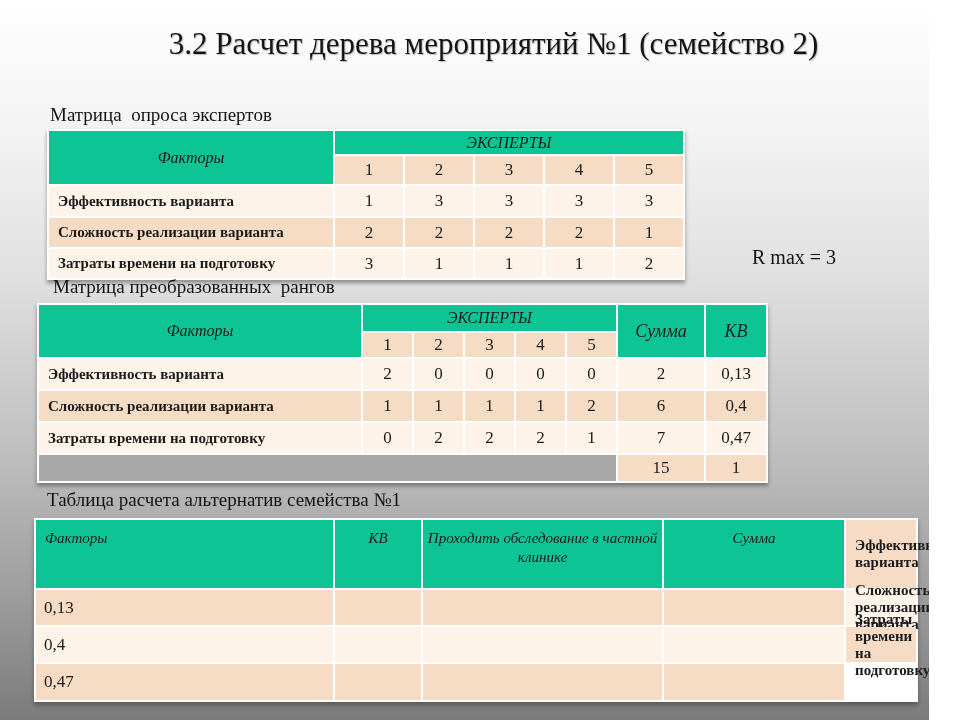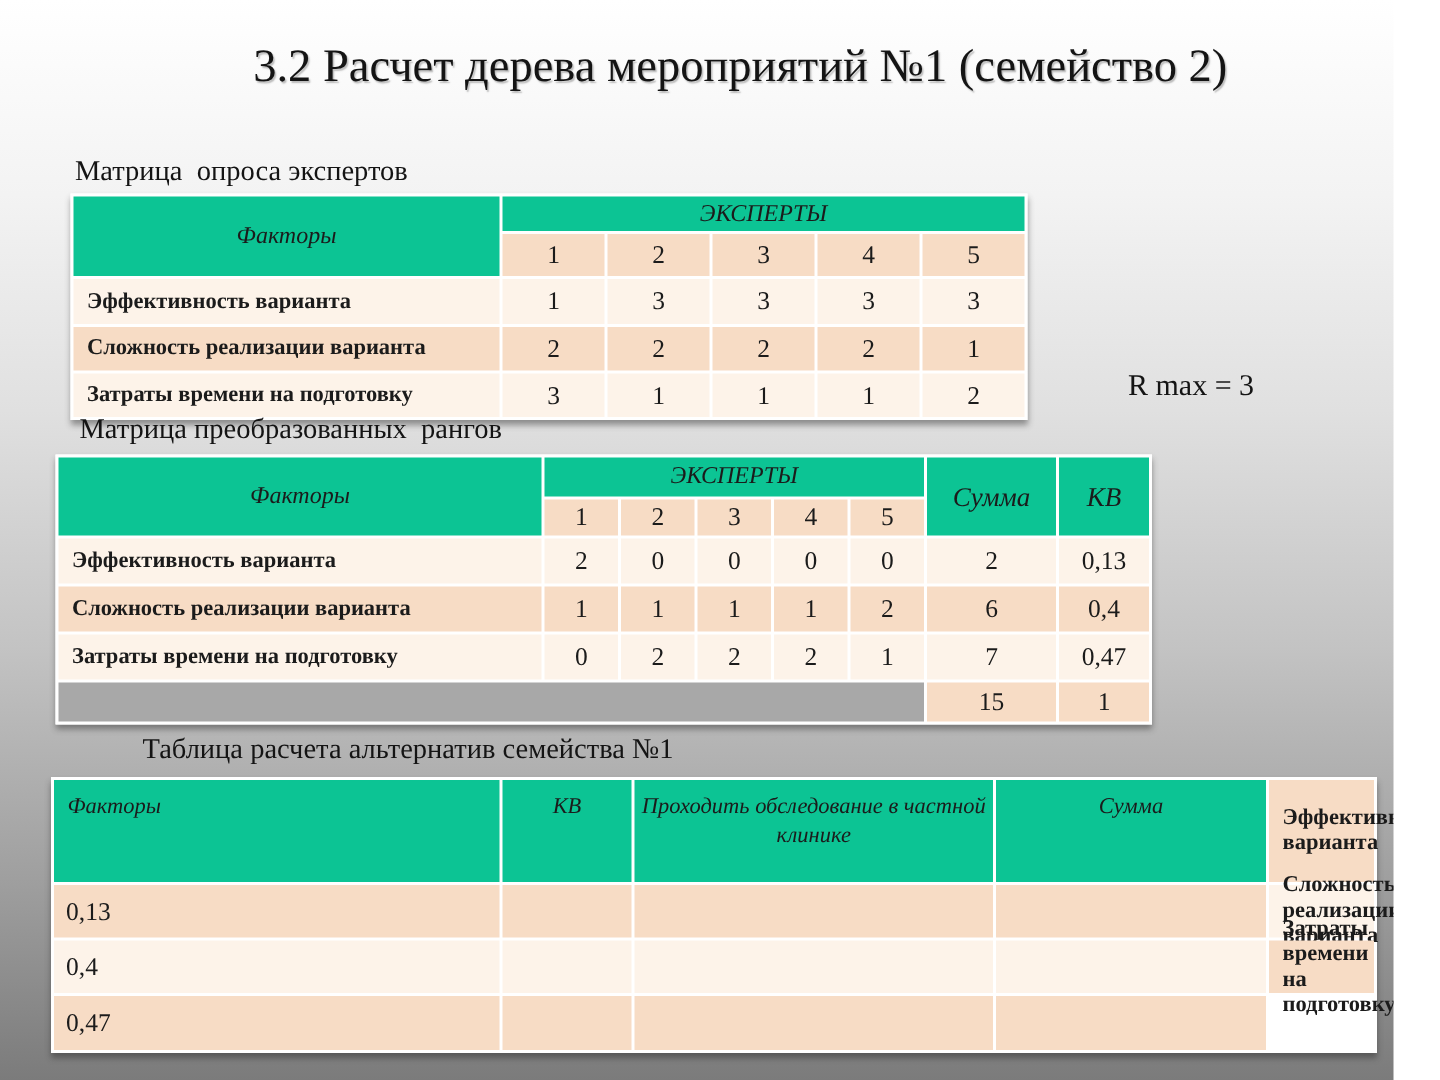--- a/index.html
+++ b/index.html
@@ -14,21 +14,21 @@
   .title{
     position:absolute;left:58px;right:0;top:26px;
     text-align:center;font-size:31px;line-height:36px;color:#141414;
     text-shadow:1px 1px 1px rgba(110,110,110,0.45);
   }
   .tbl-caption{
     position:absolute;font-size:19px;color:#141414;white-space:pre;
   }
   .cap1{left:50px;top:104px;}
   .cap2{left:53px;top:276px;}
-  .cap3{left:47px;top:489px;margin-left:48px;}
+  .cap3{left:47px;top:489px;}
   .rmax{position:absolute;left:752px;top:246px;font-size:20px;color:#141414;}
   .tbl{
     position:absolute;display:grid;gap:2px;
     background:#ffffff;border:2px solid #ffffff;
     box-shadow:0 3px 4px rgba(40,40,40,0.45);
   }
   .tbl1{left:47px;top:129px;grid-template-columns:284px 68px 68px 68px 68px 68px;grid-template-rows:23px 28px 30px 29px 29px;}
   .tbl2{left:37px;top:303px;grid-template-columns:322px 49px 49px 49px 49px 49px 86px 60px;grid-template-rows:26px 24px 30px 30px 30px 26px;}
   .tbl3{left:34px;top:518px;grid-template-columns:297px 86px 239px 180px 70px;grid-template-rows:68px 35px 35px 36px;}
   .cell{display:flex;align-items:center;justify-content:center;font-size:17px;}

